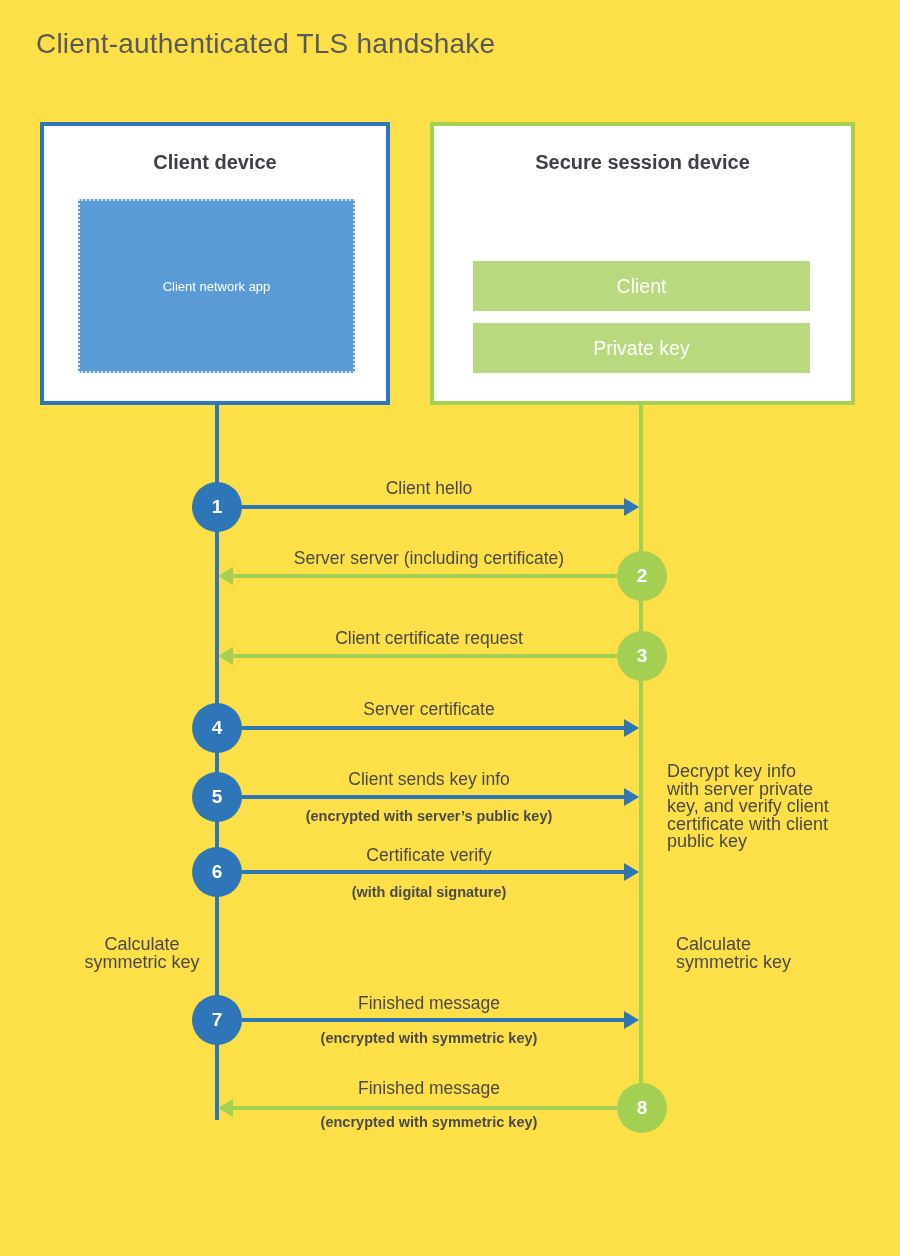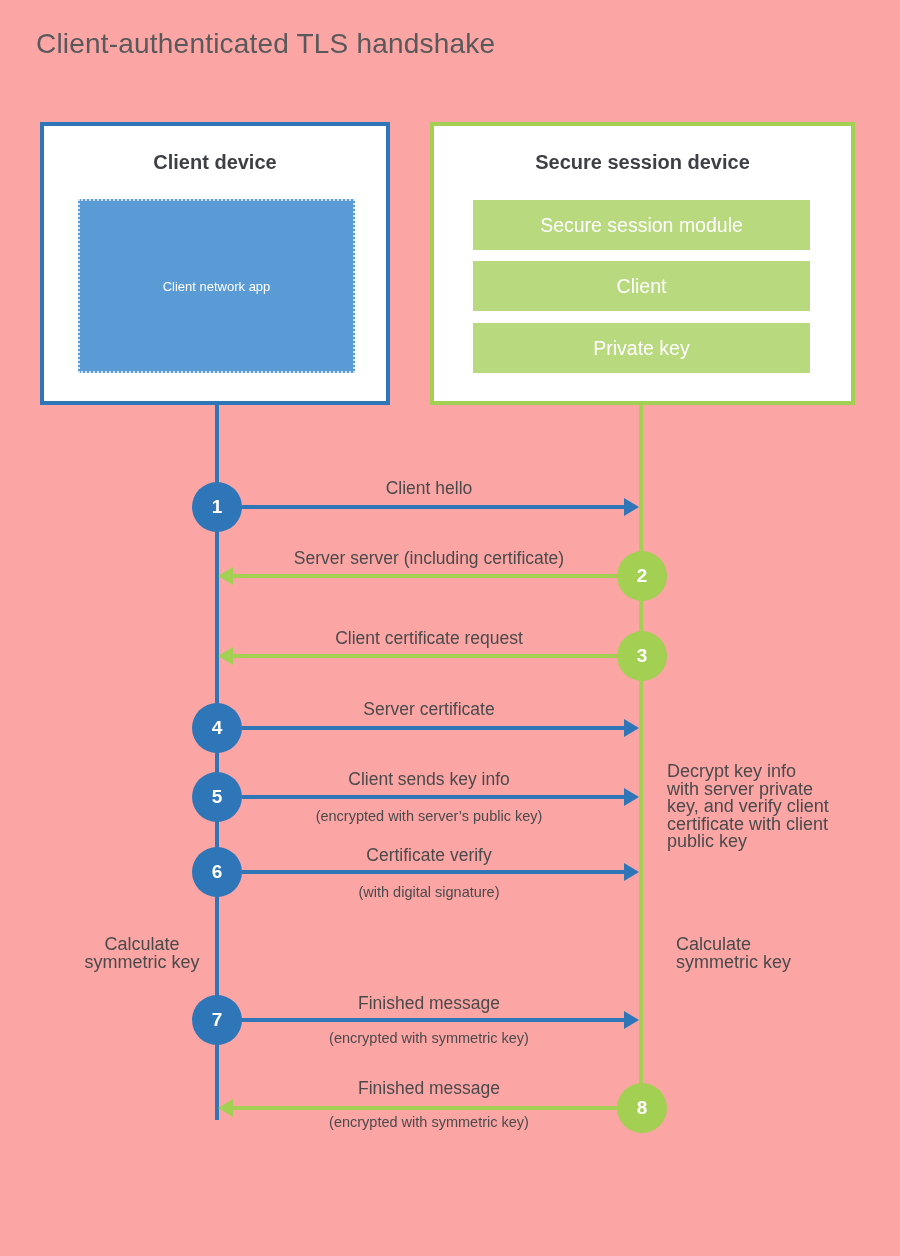--- a/index.html
+++ b/index.html
@@ -1,17 +1,17 @@
 <!DOCTYPE html>
 <html><head>
 <meta charset="utf-8">
 <style>
   html,body{margin:0;padding:0;background:#ffffff;}
   body{font-family:"Liberation Sans","DejaVu Sans",sans-serif;}
-  .canvas{position:relative;width:900px;height:1256px;background:#fca5a5;overflow:hidden;}
+  .canvas{position:relative;width:900px;height:1256px;background:#fde047;overflow:hidden;}
 
   .diagram-title{position:absolute;left:36px;top:28px;font-size:28px;font-weight:300;color:#58595b;letter-spacing:0.2px;}
 
   .entity-box{position:absolute;background:#ffffff;box-sizing:border-box;}
   .entity-box.blue{left:40px;top:122px;width:350px;height:283px;border:4px solid #2e76b8;}
   .entity-box.green{left:430px;top:122px;width:425px;height:283px;border:4px solid #a3cf52;}
   .entity-title{text-align:center;margin-top:25px;font-size:20px;font-weight:bold;color:#3f4046;}
 
   .app-box{position:absolute;left:78px;top:199px;width:277px;height:174px;background:#5b9bd5;border:2px dotted #d6e4f4;box-sizing:border-box;display:flex;align-items:center;justify-content:center;}
   .app-box .app-label{width:200px;text-align:center;color:#ffffff;font-size:13px;line-height:27px;}
@@ -32,21 +32,21 @@
   .arrow.right{left:242px;width:396px;}
   .arrow.left{left:219px;width:398px;}
   .arrow .shaft{position:absolute;top:0;height:4px;}
   .arrow.right .shaft{left:0;right:11px;background:#2e76b8;}
   .arrow.left .shaft{left:11px;right:0;background:#a3cf52;}
   .arrow .head{position:absolute;width:0;height:0;border-top:9px solid transparent;border-bottom:9px solid transparent;top:-7px;}
   .arrow.right .head{right:-1px;border-left:15px solid #2e76b8;}
   .arrow.left .head{left:-1px;border-right:15px solid #a3cf52;}
 
   .msg-label{position:absolute;left:220px;width:418px;text-align:center;font-size:17.5px;color:#4a4a4b;}
-  .msg-sub{position:absolute;left:220px;width:418px;text-align:center;font-size:14.5px;color:#4a4a4b;}
+  .msg-sub{position:absolute;left:220px;width:418px;text-align:center;font-size:14.5px;color:#4a4a4b;font-weight:bold;}
 
   .side-note{position:absolute;font-size:18px;line-height:17.5px;color:#4a4a4b;}
   .note-decrypt{left:667px;top:763px;width:164px;}
   .note-calc-left{left:82px;top:936px;width:120px;text-align:center;}
   .note-calc-right{left:676px;top:936px;width:120px;text-align:left;}
 </style>
 </head>
 <body>
 
 <div class="canvas">
@@ -56,21 +56,20 @@
   <div class="entity-box blue">
     <div class="entity-title">Client device</div>
   </div>
   <div class="app-box">
     <div class="app-label">Client network app</div>
   </div>
 
   <div class="entity-box green">
     <div class="entity-title">Secure session device</div>
   </div>
-  <div class="server-bar" style="top:200px;">Secure session module</div>
   <div class="server-bar" style="top:261px;">Client</div>
   <div class="server-bar" style="top:323px;">Private key</div>
 
   <div class="lifeline blue"></div>
   <div class="lifeline green"></div>
 
   <div class="msg-label" style="top:478px;">Client hello</div>
   <div class="arrow right" style="top:505px;">
     <div class="shaft"></div>
     <div class="head"></div>

